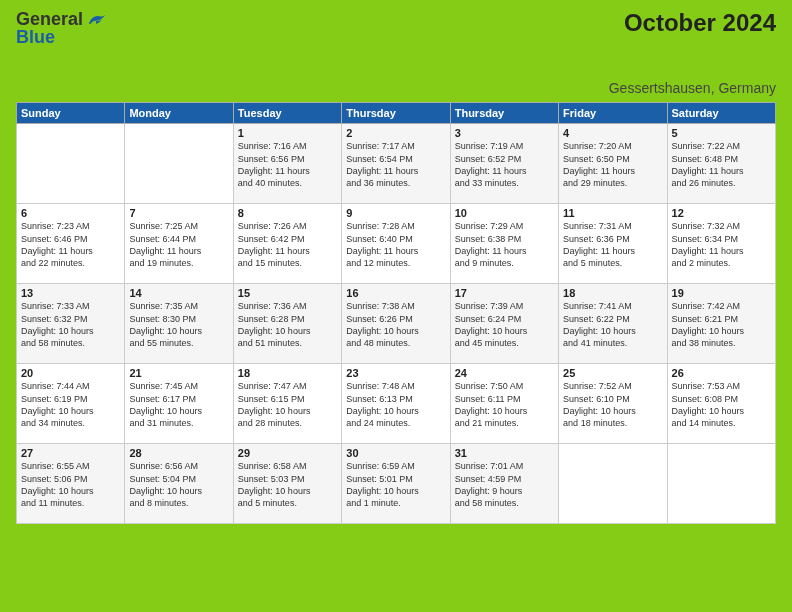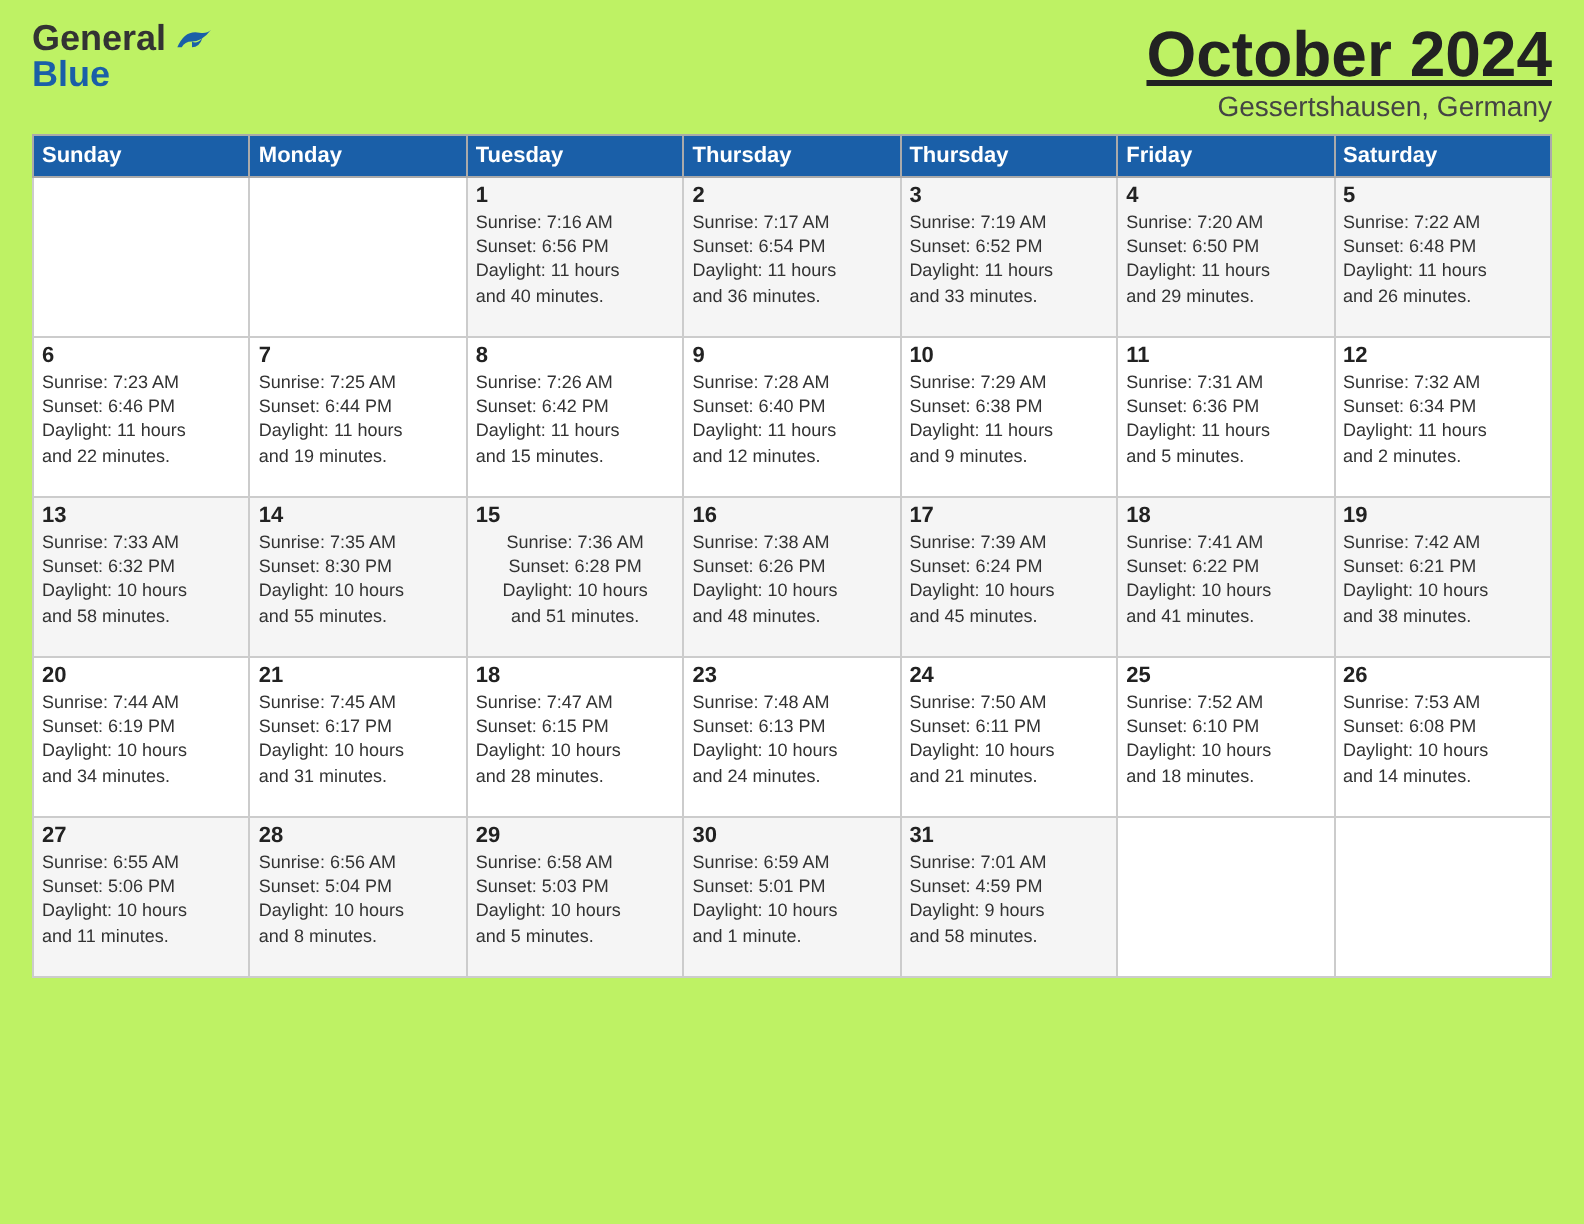--- a/index.html
+++ b/index.html
@@ -6,21 +6,21 @@
     body {
       font-family: Arial, sans-serif;
       background: #fff;
       width: 792px;
       height: 612px;
       overflow: hidden;
     }
     .page {
       width: 792px;
       height: 612px;
-      background: #bef264;
+      background: #84cc16;
       padding: 10px 16px 10px 16px;
     }
     .header {
       display: flex;
       justify-content: space-between;
       align-items: flex-start;
       margin-bottom: 6px;
     }
     .logo {
       display: flex;
@@ -39,29 +39,29 @@
       margin-left: 2px;
     }
     .logo-top-row {
       display: flex;
       align-items: center;
     }
     .title-area {
       text-align: right;
     }
     .month-title {
-      font-size: 32px;
+      font-size: 24px;
       font-weight: bold;
       color: #222;
       line-height: 1.1;
-      text-decoration: underline;
     }
     .location-title {
       font-size: 14px;
       color: #444;
+      margin-top: 44px;
     }
     .calendar-table {
       width: 100%;
       border-collapse: collapse;
       table-layout: fixed;
       border-radius: 28px;
     }
     .calendar-table th {
       background: #1a5fa8;
       color: #fff;
@@ -238,21 +238,21 @@
           </td>
           <td>
             <span class="day-number">14</span>
             <div class="day-info" style="white-space: pre-line;">Sunrise: 7:35 AM
 Sunset: 8:30 PM
 Daylight: 10 hours
 and 55 minutes.</div>
           </td>
           <td>
             <span class="day-number">15</span>
-            <div class="day-info" style="white-space: pre-line; text-align: center;">Sunrise: 7:36 AM
+            <div class="day-info" style="white-space: pre-line;">Sunrise: 7:36 AM
 Sunset: 6:28 PM
 Daylight: 10 hours
 and 51 minutes.</div>
           </td>
           <td>
             <span class="day-number">16</span>
             <div class="day-info" style="white-space: pre-line;">Sunrise: 7:38 AM
 Sunset: 6:26 PM
 Daylight: 10 hours
 and 48 minutes.</div>

